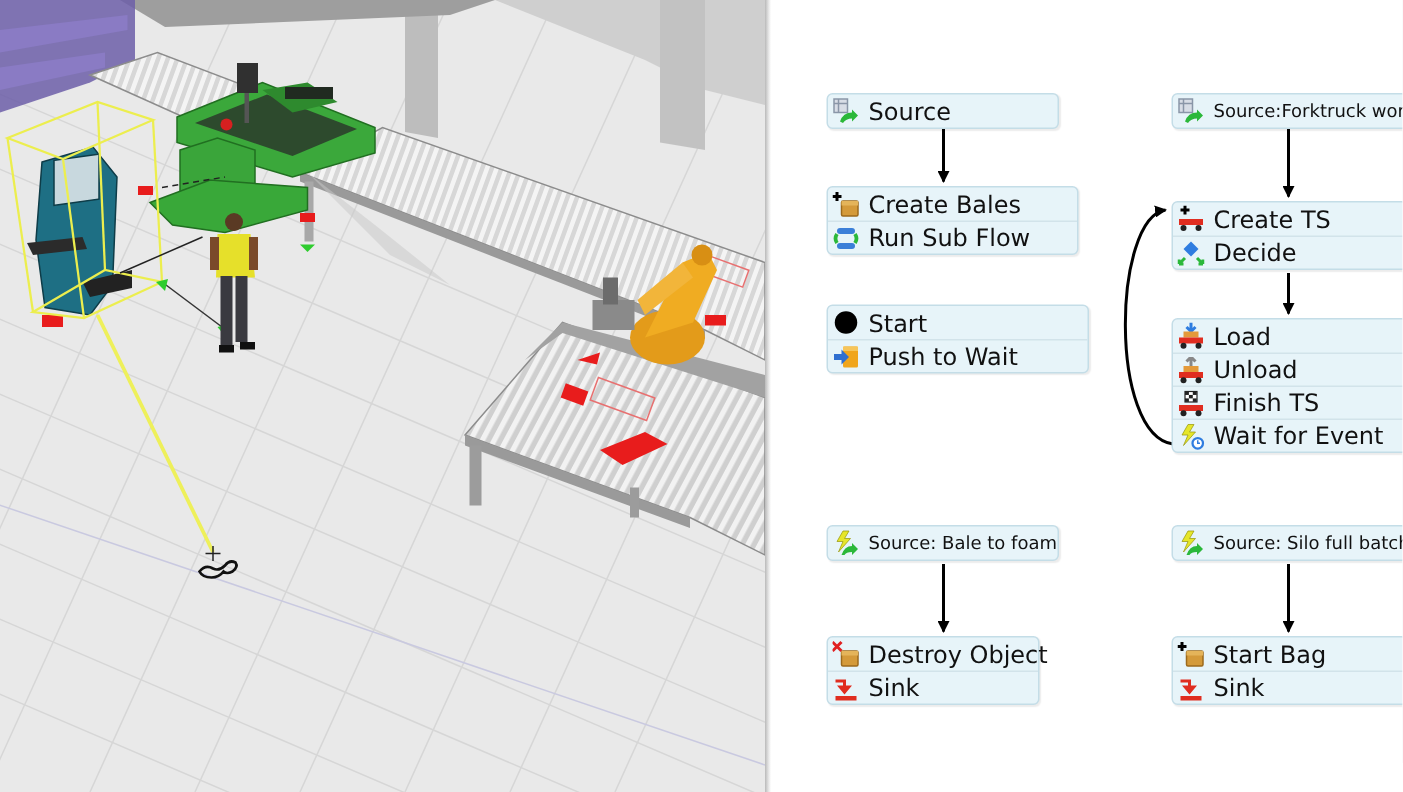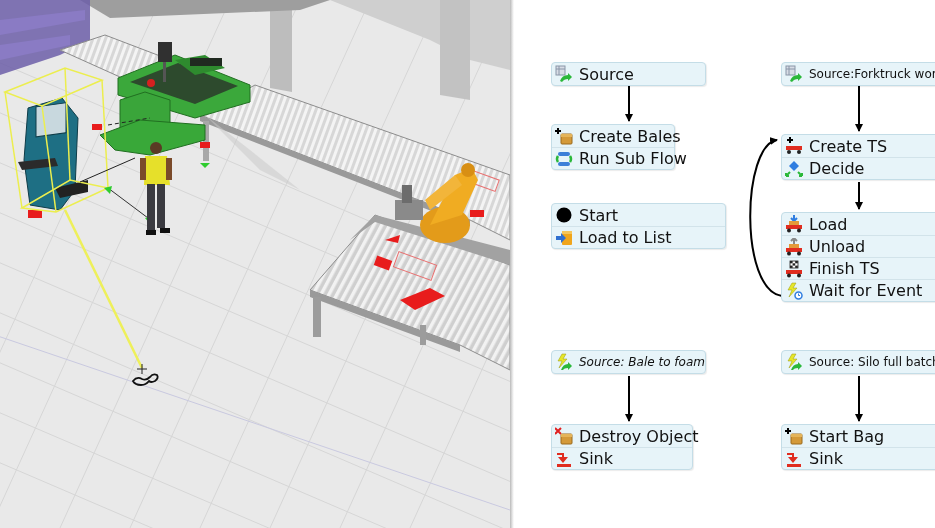--- a/index.html
+++ b/index.html
@@ -226,21 +226,21 @@
             <rect x="1" y="1" width="9" height="9" fill="#d8dde6" stroke="#8a96a8"></rect>
             <line x1="1" y1="4" x2="10" y2="4" stroke="#8a96a8"></line>
             <line x1="4" y1="1" x2="4" y2="10" stroke="#8a96a8"></line>
             <path d="M5,16 q2,-6 8,-6 l0,-2 l4,4 l-4,4 l0,-2 q-4,0 -6,3z" fill="#2bb83a"></path>
           </svg>
       </span>
       <span>Source</span>
     </div>
   </div>
 
-  <div class="block" style="left:37px; top:124px; width:124px;">
+  <div class="block" style="left:37px; top:124px; width:168px;">
     <div class="act">
       <span class="ico">
         <svg viewBox="0 0 18 18">
             <path d="M3,1 v6 M0,4 h6" stroke="#000" stroke-width="2"></path>
             <rect x="6" y="7" width="11" height="10" rx="1" fill="#d49a3a" stroke="#9c6a1c"></rect>
             <rect x="6" y="7" width="11" height="3" fill="#e4b45a"></rect>
           </svg>
       </span>
       <span>Create Bales</span>
     </div>
@@ -267,25 +267,25 @@
       <span>Start</span>
     </div>
     <div class="act">
       <span class="ico">
         <svg viewBox="0 0 18 18">
             <rect x="7" y="2" width="10" height="14" rx="1" fill="#f0a51c"></rect>
             <rect x="7" y="2" width="10" height="3" fill="#f6c55a"></rect>
             <path d="M1,7 h5 v-3 l5,5 l-5,5 v-3 h-5z" fill="#2f6fd0"></path>
           </svg>
       </span>
-      <span>Load to List</span>
-    </div>
-  </div>
-
-  <div class="block" style="left:37px; top:350px; width:155px;font-style:italic;">
+      <span>Push to Wait</span>
+    </div>
+  </div>
+
+  <div class="block" style="left:37px; top:350px; width:155px;">
     <div class="act small">
       <span class="ico">
         <svg viewBox="0 0 18 18">
             <path d="M7,1 l-4,7 h4 l-3,7 l8,-9 h-4 l3,-5z" fill="#e6e62a" stroke="#9a9a10" stroke-width="0.5"></path>
             <path d="M6,17 q2,-6 7,-6 l0,-2 l4,4 l-4,4 l0,-2 q-4,0 -5,2z" fill="#2bb83a"></path>
           </svg>
       </span>
       <span>Source: Bale to foam</span>
     </div>
   </div>

